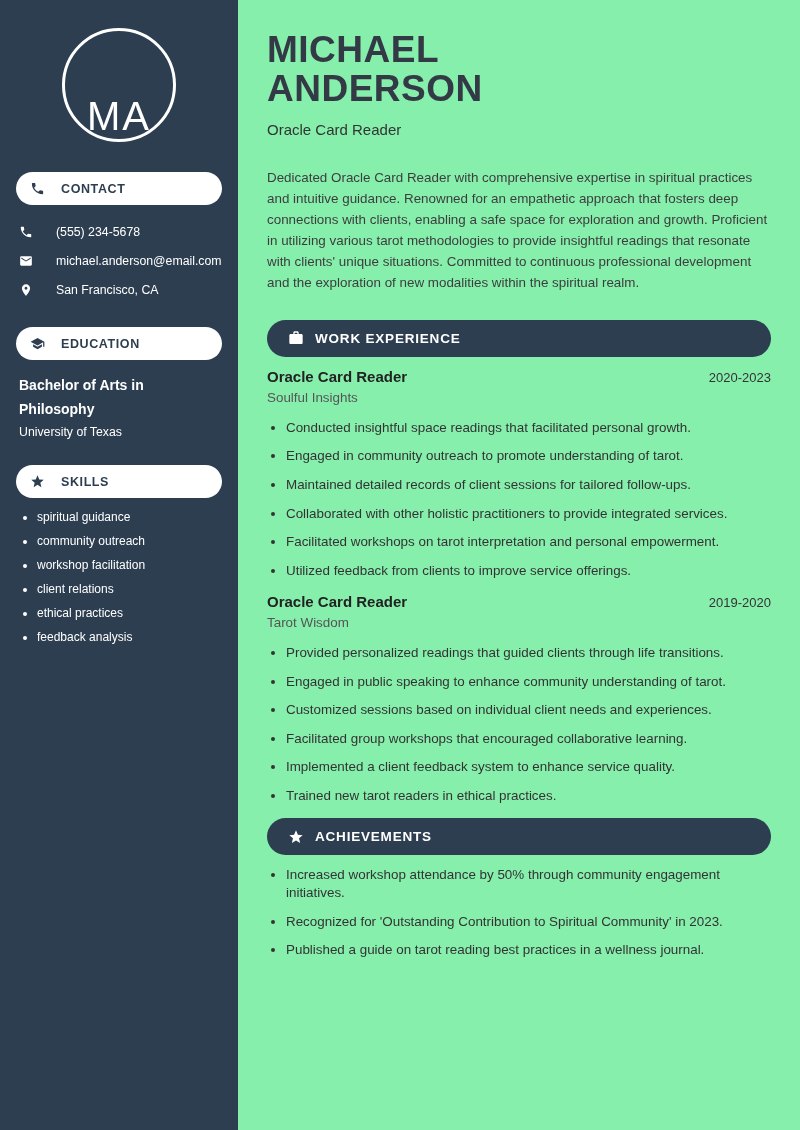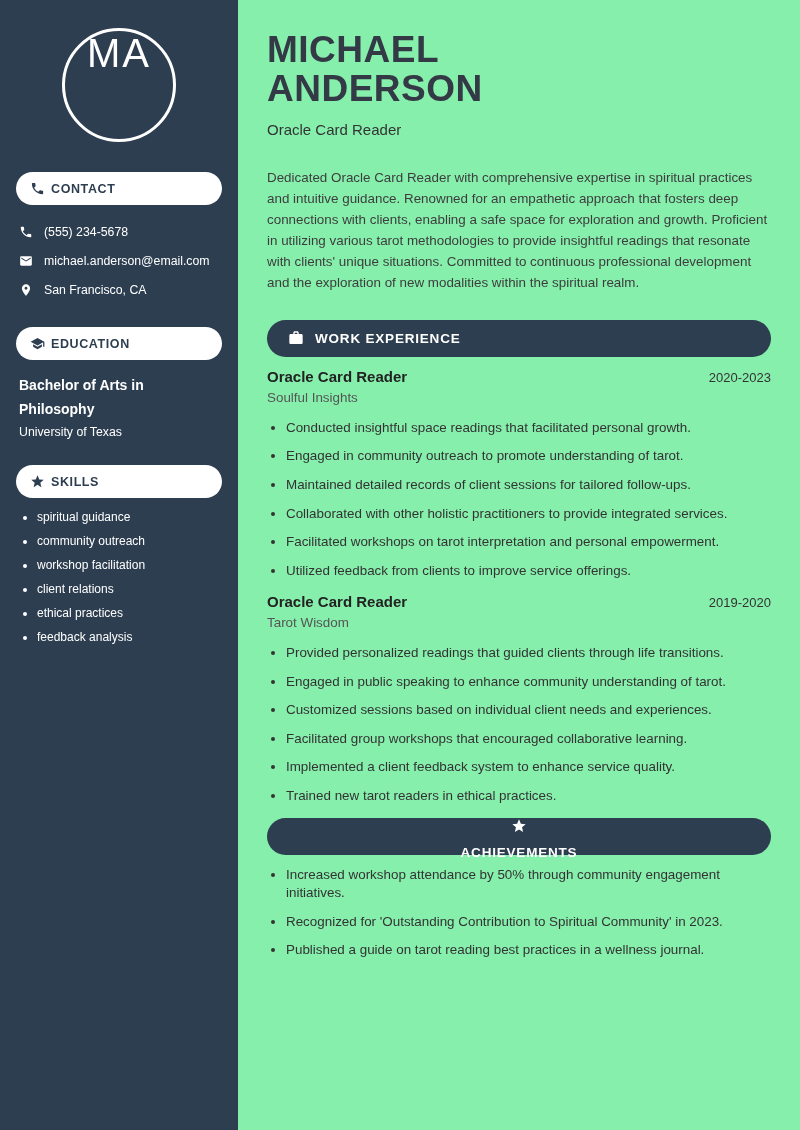--- a/index.html
+++ b/index.html
@@ -17,34 +17,34 @@
     width: 238px;
     background: #2d3e50;
     color: #ffffff;
     padding: 28px 16px 30px;
   }
   .avatar {
     width: 114px; height: 114px;
     border: 3px solid #ffffff;
     border-radius: 50%;
     margin: 0 auto 30px;
-    display: flex; align-items: flex-start; justify-content: center;
+    display: flex; align-items: flex-end; justify-content: center;
     font-size: 40px; letter-spacing: 2px; color: #ffffff; font-weight: 400;
   }
   .side-section { margin-bottom: 23px; }
   .side-pill {
     background: #ffffff; color: #2d3e50;
     border-radius: 17px; height: 33px;
-    display: flex; align-items: center; gap: 6px;
+    display: flex; align-items: center; gap: 16px;
     padding: 0 14px;
     font-size: 12.5px; font-weight: bold; letter-spacing: .6px;
     margin-bottom: 12px;
   }
   .icon { width: 15px; height: 15px; fill: currentColor; flex: none; }
-  .contact-row { display: flex; align-items: center; gap: 11px; font-size: 12.3px; padding: 7.5px 3px; }
+  .contact-row { display: flex; align-items: center; gap: 23px; font-size: 12.3px; padding: 7.5px 3px; }
   .contact-row .icon { width: 14px; height: 14px; }
   .edu { padding: 2px 3px 0; line-height: 1.7; }
   .edu-degree { font-weight: bold; font-size: 14px; }
   .edu-school, .edu-years { font-size: 12.3px; }
   .side-list { list-style: disc; padding-left: 21px; font-size: 12px; margin-top: 4px; }
   .side-list li { margin-bottom: 10px; }
 
   
   .main { flex: 1; background: #86efac; padding: 30px 29px 40px 29px; }
   .name {
@@ -63,21 +63,21 @@
     margin-bottom: 11px;
   }
   .section-bar .icon { width: 16px; height: 16px; }
   .job { margin-bottom: 13px; }
   .job-head { display: flex; justify-content: space-between; align-items: baseline; }
   .job-role { font-size: 15px; font-weight: bold; color: #222222; }
   .job-dates { font-size: 13px; color: #333333; }
   .job-company { font-size: 13.4px; color: #555555; margin: 5px 0 14px; }
   .bullets { list-style: disc; padding-left: 19px; color: #333333; }
   .bullets li { font-size: 13.4px; margin-bottom: 10.5px; line-height: 1.35; }
-  .achievements-bar { margin-top: 6px; flex-direction: column; }
+  .achievements-bar { margin-top: 6px; }
   .achievements-list { margin-top: 2px; }
 </style>
 </head>
 <body>
 
 <div class="page">
 
   <aside class="sidebar">
 
     <div class="avatar">

